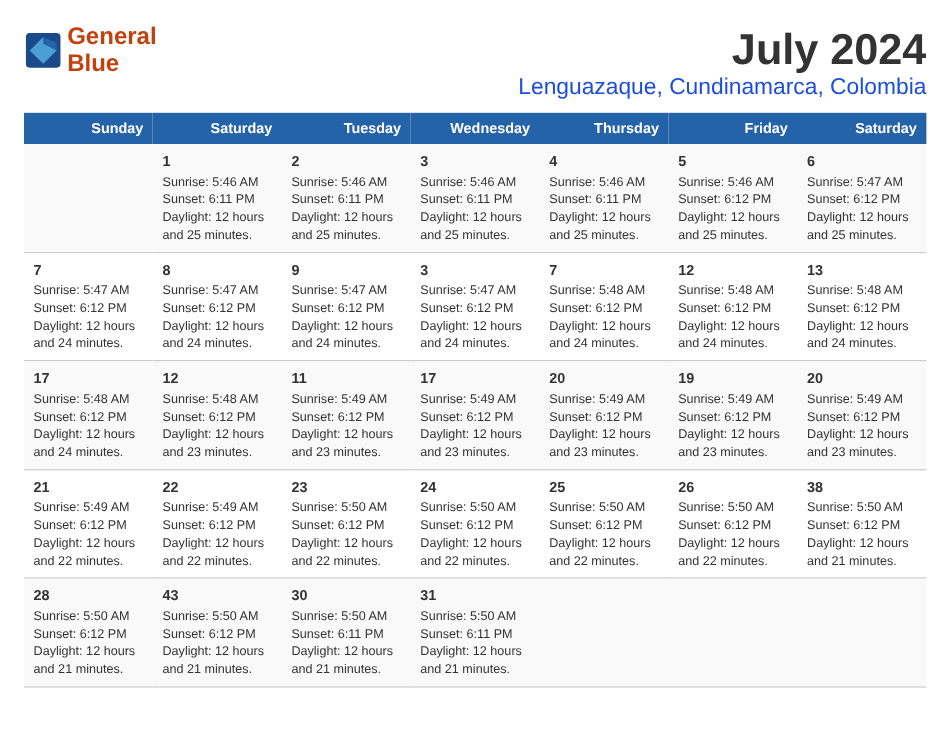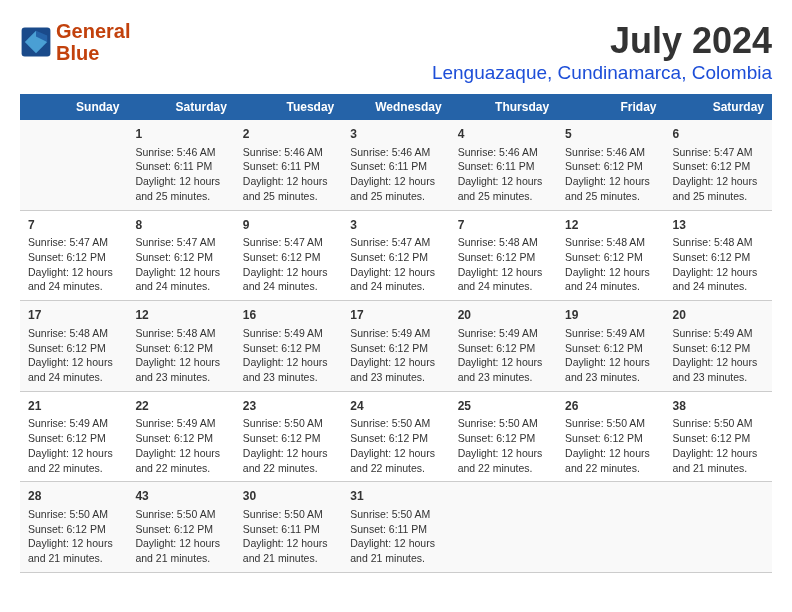--- a/index.html
+++ b/index.html
@@ -207,21 +207,21 @@
           <div>Sunset: 6:12 PM</div>
           <div>Daylight: 12 hours and 24 minutes.</div>
         </td>
         <td>
           <span class="day-num">12</span>
           <div>Sunrise: 5:48 AM</div>
           <div>Sunset: 6:12 PM</div>
           <div>Daylight: 12 hours and 23 minutes.</div>
         </td>
         <td>
-          <span class="day-num">16</span>
+          <span class="day-num">11</span>
           <div>Sunrise: 5:49 AM</div>
           <div>Sunset: 6:12 PM</div>
           <div>Daylight: 12 hours and 23 minutes.</div>
         </td>
         <td>
           <span class="day-num">17</span>
           <div>Sunrise: 5:49 AM</div>
           <div>Sunset: 6:12 PM</div>
           <div>Daylight: 12 hours and 23 minutes.</div>
         </td>

